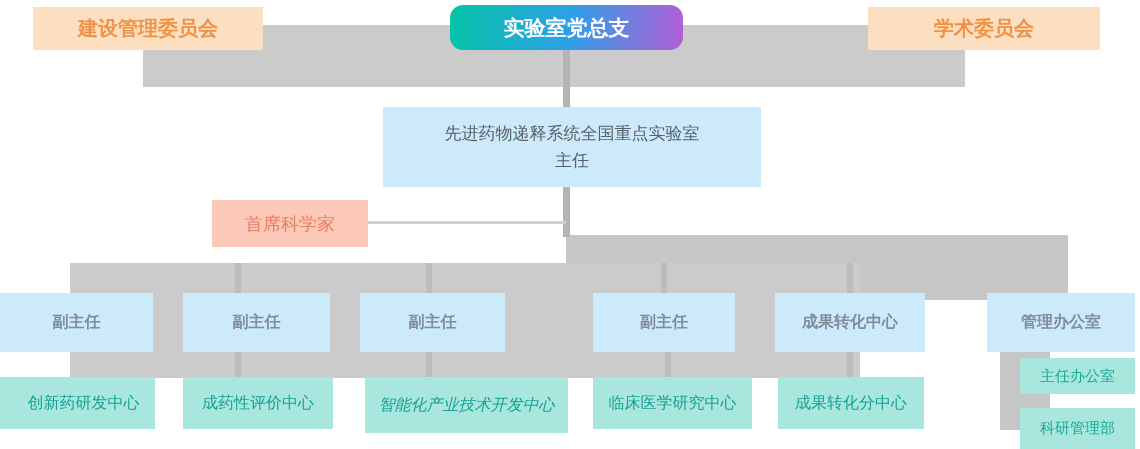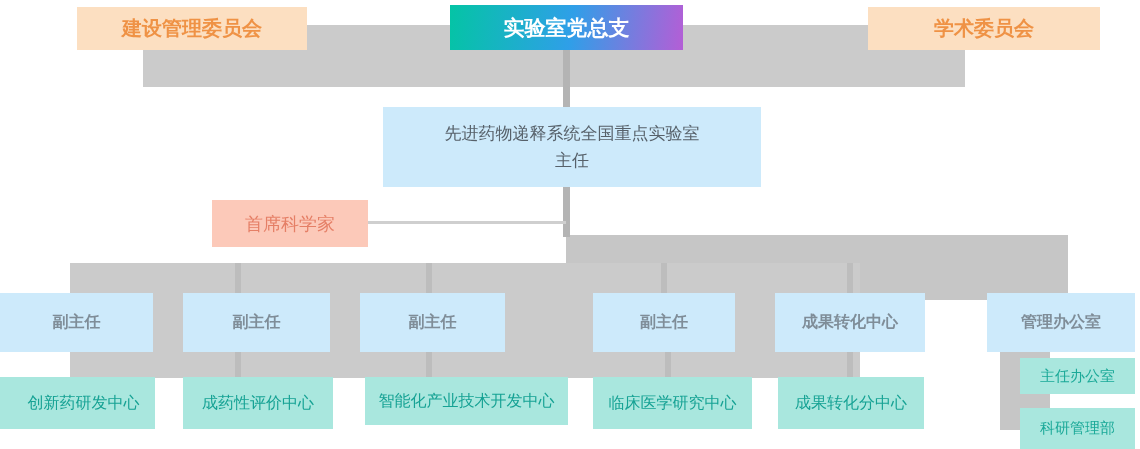--- a/index.html
+++ b/index.html
@@ -48,40 +48,40 @@
   <div class="bar g-thin" style="left:368px;top:221px;width:198px;height:3px;"></div>
   <div class="bar g-stub" style="left:235px;top:263px;width:6px;height:32px;"></div>
   <div class="bar g-stub" style="left:426px;top:263px;width:6px;height:32px;"></div>
   <div class="bar g-stub" style="left:661px;top:263px;width:6px;height:32px;"></div>
   <div class="bar g-stub" style="left:847px;top:263px;width:6px;height:32px;"></div>
   <div class="bar g-stub" style="left:235px;top:352px;width:6px;height:27px;"></div>
   <div class="bar g-stub" style="left:426px;top:352px;width:6px;height:27px;"></div>
   <div class="bar g-stub" style="left:665px;top:352px;width:6px;height:27px;"></div>
   <div class="bar g-stub" style="left:847px;top:352px;width:6px;height:27px;"></div>
 
-  <div class="node peach" style="left:33px;top:7px;width:230px;height:43px;margin-left:44px;">建设管理委员会</div>
-  <div class="node grad" style="left:450px;top:5px;width:233px;height:45px;">实验室党总支</div>
+  <div class="node peach" style="left:33px;top:7px;width:230px;height:43px;">建设管理委员会</div>
+  <div class="node grad" style="left:450px;top:5px;width:233px;height:45px;border-radius:13px;">实验室党总支</div>
   <div class="node peach" style="left:868px;top:7px;width:232px;height:43px;">学术委员会</div>
 
   <div class="node blue two-line" style="left:376px;top:107px;width:378px;height:80px;flex-direction:column;margin-left:7px;">
     <span>先进药物递释系统全国重点实验室</span>
     <span>主任</span>
   </div>
 
   <div class="node salmon" style="left:212px;top:200px;width:156px;height:47px;">首席科学家</div>
 
   <div class="node blue3" style="left:0px;top:293px;width:153px;height:59px;">副主任</div>
   <div class="node blue3" style="left:183px;top:293px;width:147px;height:59px;">副主任</div>
   <div class="node blue3" style="left:360px;top:293px;width:145px;height:59px;">副主任</div>
   <div class="node blue3" style="left:593px;top:293px;width:142px;height:59px;">副主任</div>
   <div class="node blue3" style="left:775px;top:293px;width:150px;height:59px;">成果转化中心</div>
   <div class="node blue3" style="left:987px;top:293px;width:148px;height:59px;text-align:center;">管理办公室</div>
 
   <div class="node teal" style="left:0px;top:377px;width:155px;height:52px;padding-left:12px;">创新药研发中心</div>
   <div class="node teal" style="left:183px;top:377px;width:150px;height:52px;">成药性评价中心</div>
-  <div class="node teal" style="left:365px;top:377px;width:203px;height:48px;">智能化产业技术开发中心</div>
+  <div class="node teal" style="left:365px;top:377px;width:203px;height:56px;font-style:italic;">智能化产业技术开发中心</div>
   <div class="node teal" style="left:593px;top:377px;width:159px;height:52px;">临床医学研究中心</div>
   <div class="node teal" style="left:778px;top:377px;width:146px;height:52px;">成果转化分中心</div>
 
   <div class="node teal-sm" style="left:1020px;top:358px;width:115px;height:36px;">主任办公室</div>
   <div class="node teal-sm" style="left:1020px;top:408px;width:115px;height:41px;">科研管理部</div>
 
 </div>
 
 </body></html>

